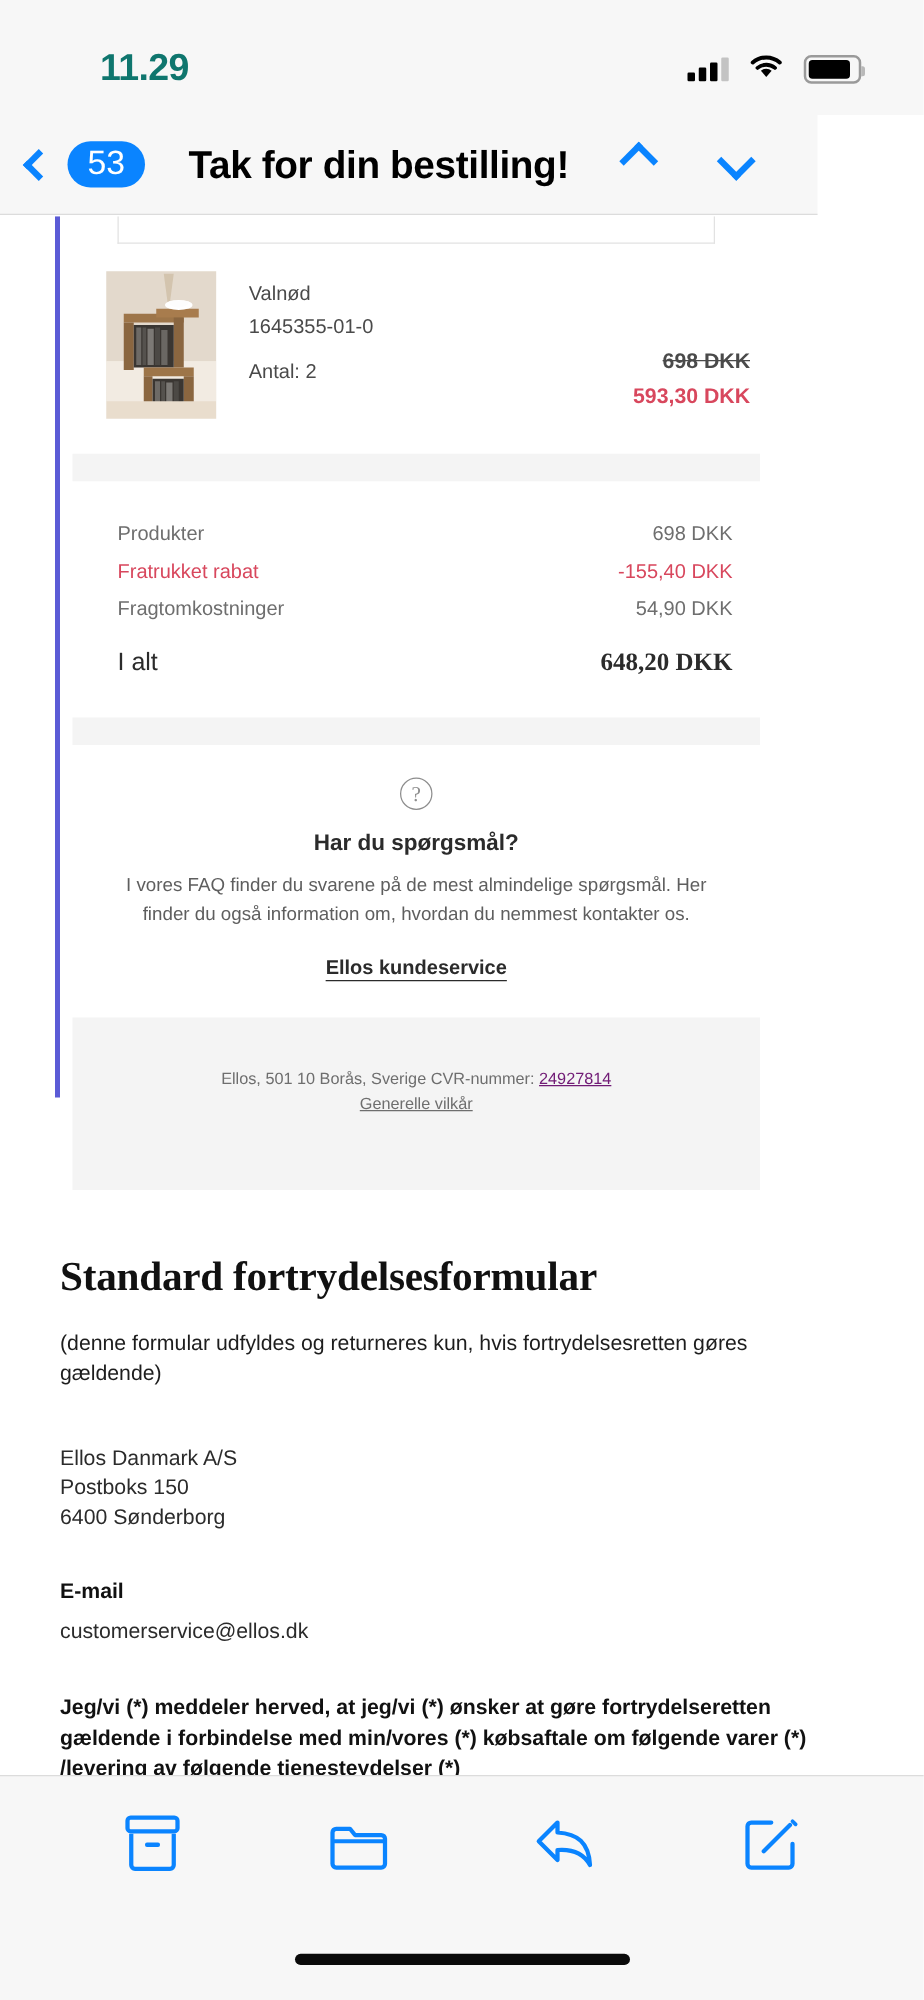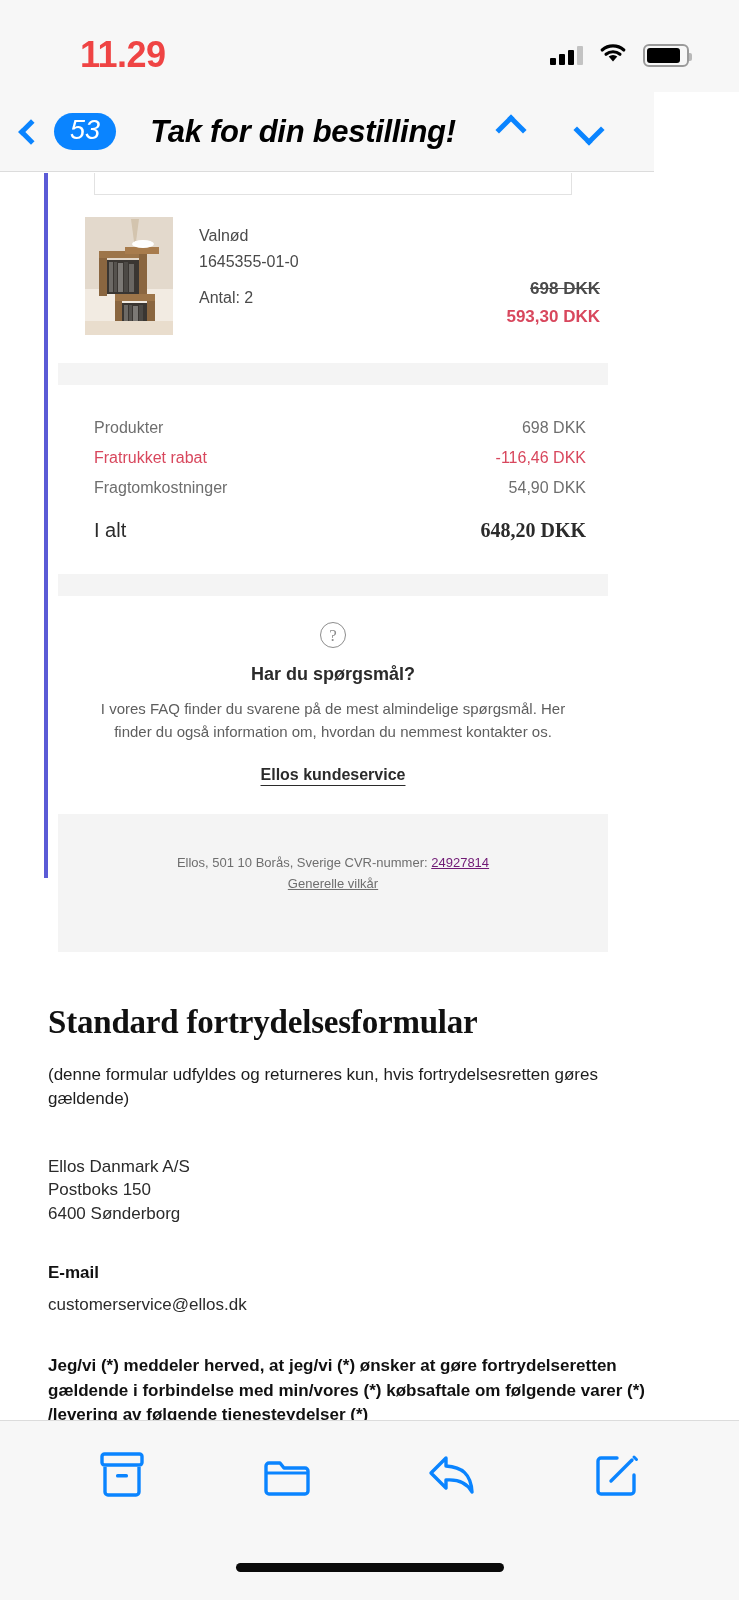--- a/index.html
+++ b/index.html
@@ -25,24 +25,24 @@
     top: 0; left: 0;
     width: 739px;
     height: 92px;
     background: #f7f7f7;
     display: flex;
     align-items: center;
     justify-content: space-between;
     padding: 18px 50px 0 80px;
   }
   .status-time {
-    font-size: 36px;
+    font-size: 30px;
     font-weight: 600;
     letter-spacing: -0.5px;
-    color: #ef4444;
+    color: #0f766e;
   }
   .status-right {
     display: flex;
     align-items: center;
     gap: 14px;
   }
   .signal { display: flex; align-items: flex-end; gap: 3px; height: 20px; }
   .signal i { display: block; width: 6px; background: #000; border-radius: 1px; }
   .signal i:nth-child(1) { height: 7px; }
   .signal i:nth-child(2) { height: 11px; }
@@ -75,21 +75,20 @@
   
   .navbar {
     position: absolute;
     top: 92px; left: 0;
     width: 654px;
     height: 80px;
     background: #f7f7f7;
     display: flex;
     align-items: center;
     border-bottom: 1px solid #dcdcdc;
-    font-style: italic;
   }
   .nav-back {
     display: flex;
     align-items: center;
     gap: 14px;
     padding-left: 22px;
   }
   .chev {
     display: inline-block;
     width: 18px; height: 18px;
@@ -467,21 +466,21 @@
 
       <div class="gray-band"></div>
 
       <div class="totals">
         <div class="total-row">
           <span>Produkter</span>
           <span class="v">698 DKK</span>
         </div>
         <div class="total-row discount">
           <span>Fratrukket rabat</span>
-          <span class="v">-116,46 DKK</span>
+          <span class="v">-155,40 DKK</span>
         </div>
         <div class="total-row">
           <span>Fragtomkostninger</span>
           <span class="v">54,90 DKK</span>
         </div>
         <div class="total-row grand">
           <span>I alt</span>
           <span class="v">648,20 DKK</span>
         </div>
       </div>

